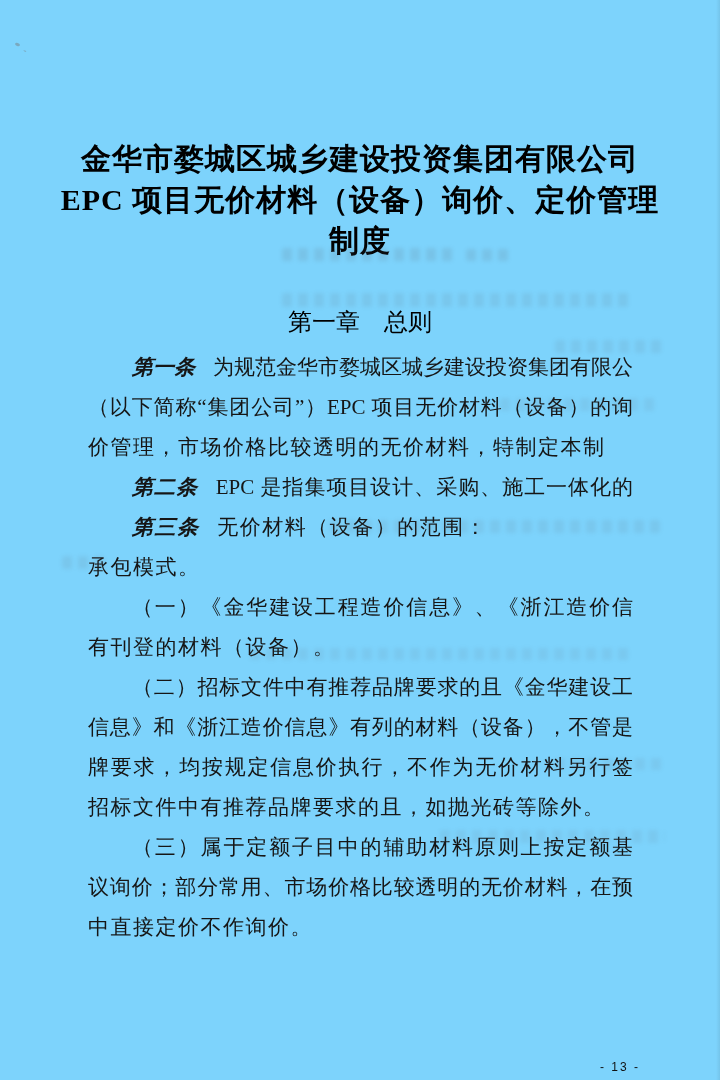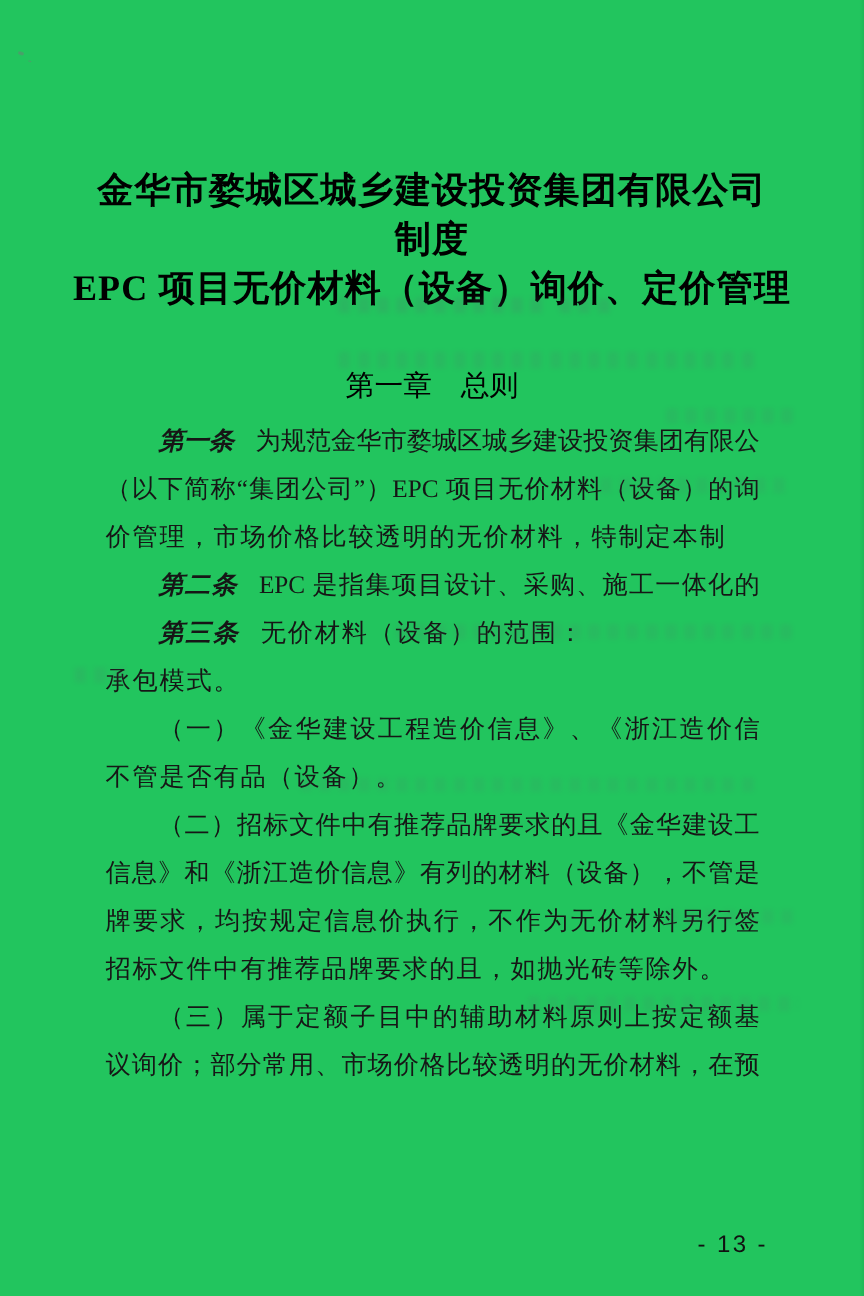--- a/index.html
+++ b/index.html
@@ -4,21 +4,21 @@
 <style>
   html,body{margin:0;padding:0;}
   body{
     width:720px;height:1080px;
     background:#ffffff;
     font-family:"Liberation Serif", serif;
     color:#1c1c1c;
     position:relative;
     overflow:hidden;
   }
-  .page{position:absolute;inset:0;background:#22c55e;}
+  .page{position:absolute;inset:0;background:#7dd3fc;}
   .edge-shade{
     position:absolute;top:0;right:0;width:4px;height:1080px;
     background:linear-gradient(90deg, rgba(0,0,0,0), rgba(0,0,0,0.07));
   }
   .corner-mark{
     position:absolute;left:15px;top:41px;width:16px;height:10px;
     opacity:.45;
   }
   .corner-mark::before{
     content:"";position:absolute;left:0;top:2px;width:5px;height:3px;
@@ -57,26 +57,26 @@
     overflow:hidden;
   }
   .line.first{padding-left:44px;}
   .line.last{
     text-align:left;
     text-align-last:left;
     letter-spacing:1.5px;
   }
   .label{font-weight:bold;margin-right:.85em;font-style:italic;}
   .page-number{
-    position:absolute;top:1026px;left:0;width:720px;
+    position:absolute;top:1060px;left:0;width:720px;
     box-sizing:border-box;
     padding-right:80px;
     text-align:right;
     font-family:"Liberation Sans", sans-serif;
-    font-size:20px;
+    font-size:12px;
     letter-spacing:2px;
     color:#111;
   }
   
   .smudge{
     position:absolute;
     background:repeating-linear-gradient(90deg,#5a6470 0 10px, transparent 10px 16px);
     filter:blur(2px);
     opacity:.14;
     border-radius:2px;
@@ -95,41 +95,42 @@
 </style>
 </head>
 <body>
 
 <div class="page">
 
   <span class="corner-mark"></span>
 
   <div class="doc-title">
     <div>金华市婺城区城乡建设投资集团有限公司</div>
+    <div>EPC 项目无价材料（设备）询价、定价管理</div>
     <div>制度</div>
-    <div>EPC 项目无价材料（设备）询价、定价管理</div>
   </div>
 
   <div class="chapter-heading">第一章　总则</div>
 
   <div class="body-text">
       <div class="line first"><span class="label">第一条</span>为规范金华市婺城区城乡建设投资集团有限公司</div>
       <div class="line">（以下简称“集团公司”）EPC 项目无价材料（设备）的询价及定</div>
       <div class="line last">价管理，市场价格比较透明的无价材料，特制定本制度。</div>
       <div class="line first"><span class="label">第二条</span>EPC 是指集项目设计、采购、施工一体化的工程总</div>
       <div class="line first last"><span class="label">第三条</span>无价材料（设备）的范围：</div>
       <div class="line last">承包模式。</div>
       <div class="line first">（一）《金华建设工程造价信息》、《浙江造价信息》中没</div>
-      <div class="line last">不管是否有品（设备）。</div>
+      <div class="line last">有刊登的材料（设备）。</div>
       <div class="line first">（二）招标文件中有推荐品牌要求的且《金华建设工程造价</div>
       <div class="line">信息》和《浙江造价信息》有列的材料（设备），不管是否有品</div>
       <div class="line">牌要求，均按规定信息价执行，不作为无价材料另行签证。因品</div>
       <div class="line last">招标文件中有推荐品牌要求的且，如抛光砖等除外。</div>
       <div class="line first">（三）属于定额子目中的辅助材料原则上按定额基价，不建</div>
       <div class="line">议询价；部分常用、市场价格比较透明的无价材料，在预算审核</div>
+      <div class="line last">中直接定价不作询价。</div>
     </div>
 
   <div class="page-number">- 13 -</div>
 
   <div class="smudge s1"></div>
   <div class="smudge s2"></div>
   <div class="smudge s3"></div>
   <div class="smudge s4"></div>
   <div class="smudge s5"></div>
   <div class="smudge s6"></div>

